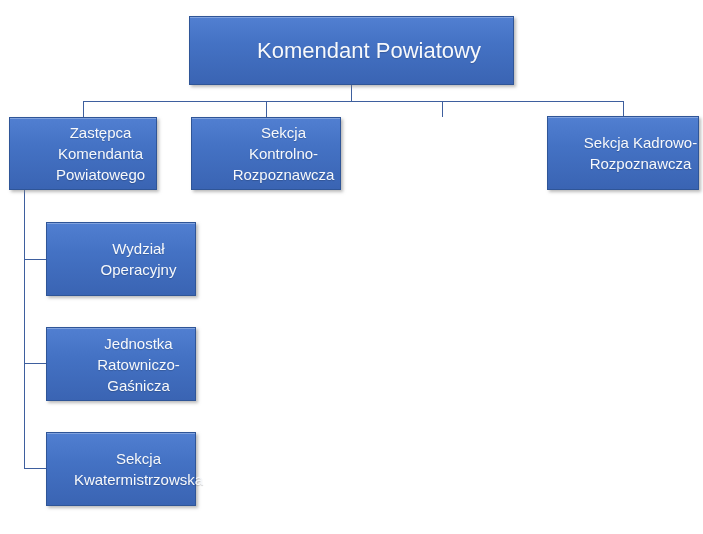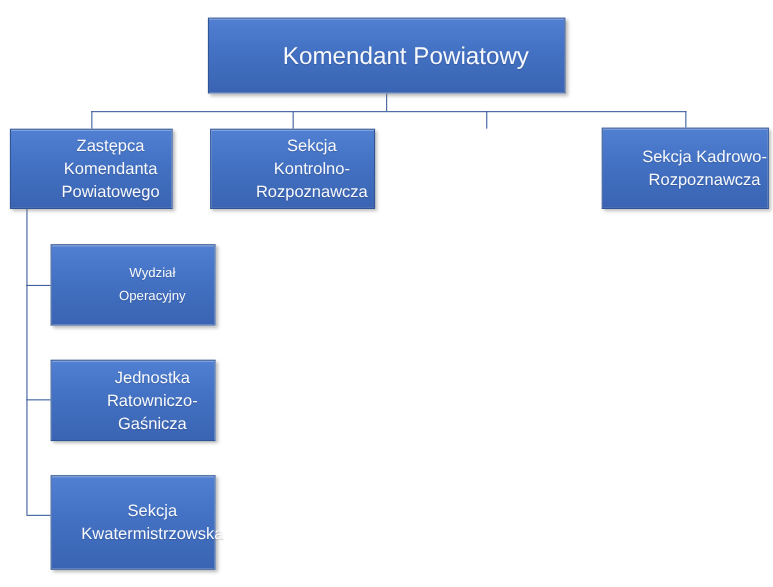--- a/index.html
+++ b/index.html
@@ -31,23 +31,23 @@
     white-space: pre-line;
     width: 100%;
     text-shadow: 0 1px 1px rgba(0,0,0,0.18);
     padding-left: 35px;
   }
   .n-root   { left: 189px; top: 16px;  width: 325px; height: 69px; font-size: 22px; }
   .n-zastepca { left: 9px;   top: 117px; width: 148px; height: 73px; font-size: 15px; line-height: 21px; }
   .n-kontrolno{ left: 191px; top: 117px; width: 150px; height: 73px; font-size: 15px; line-height: 21px; }
   .n-finansowa{ left: 367px; top: 117px; width: 150px; height: 73px; font-size: 15px; line-height: 21px; }
   .n-kadrowo  { left: 547px; top: 116px; width: 152px; height: 74px; font-size: 15px; line-height: 21px; }
-  .n-operacyjny { left: 46px; top: 222px; width: 150px; height: 74px; font-size: 12px; line-height: 21px; }
+  .n-operacyjny { left: 46px; top: 222px; width: 150px; height: 74px; font-size: 15px; line-height: 21px; }
   .n-jrg        { left: 46px; top: 327px; width: 150px; height: 74px; font-size: 15px; line-height: 21px; align-items: center; }
-  .n-kwater     { left: 46px; top: 432px; width: 150px; height: 86px; font-size: 15px; line-height: 21px; }
+  .n-kwater     { left: 46px; top: 432px; width: 150px; height: 74px; font-size: 15px; line-height: 21px; }
 
   .connector {
     position: absolute;
     background: #3e5f9e;
   }
   .c-stub-root { left: 351px; top: 85px;  width: 1px;  height: 16px; }
   .c-hmain     { left: 83px;  top: 101px; width: 541px; height: 1px; }
   .c-drop-a    { left: 83px;  top: 101px; width: 1px;  height: 16px; }
   .c-drop-b    { left: 266px; top: 101px; width: 1px;  height: 16px; }
   .c-drop-c    { left: 442px; top: 101px; width: 1px;  height: 16px; }

